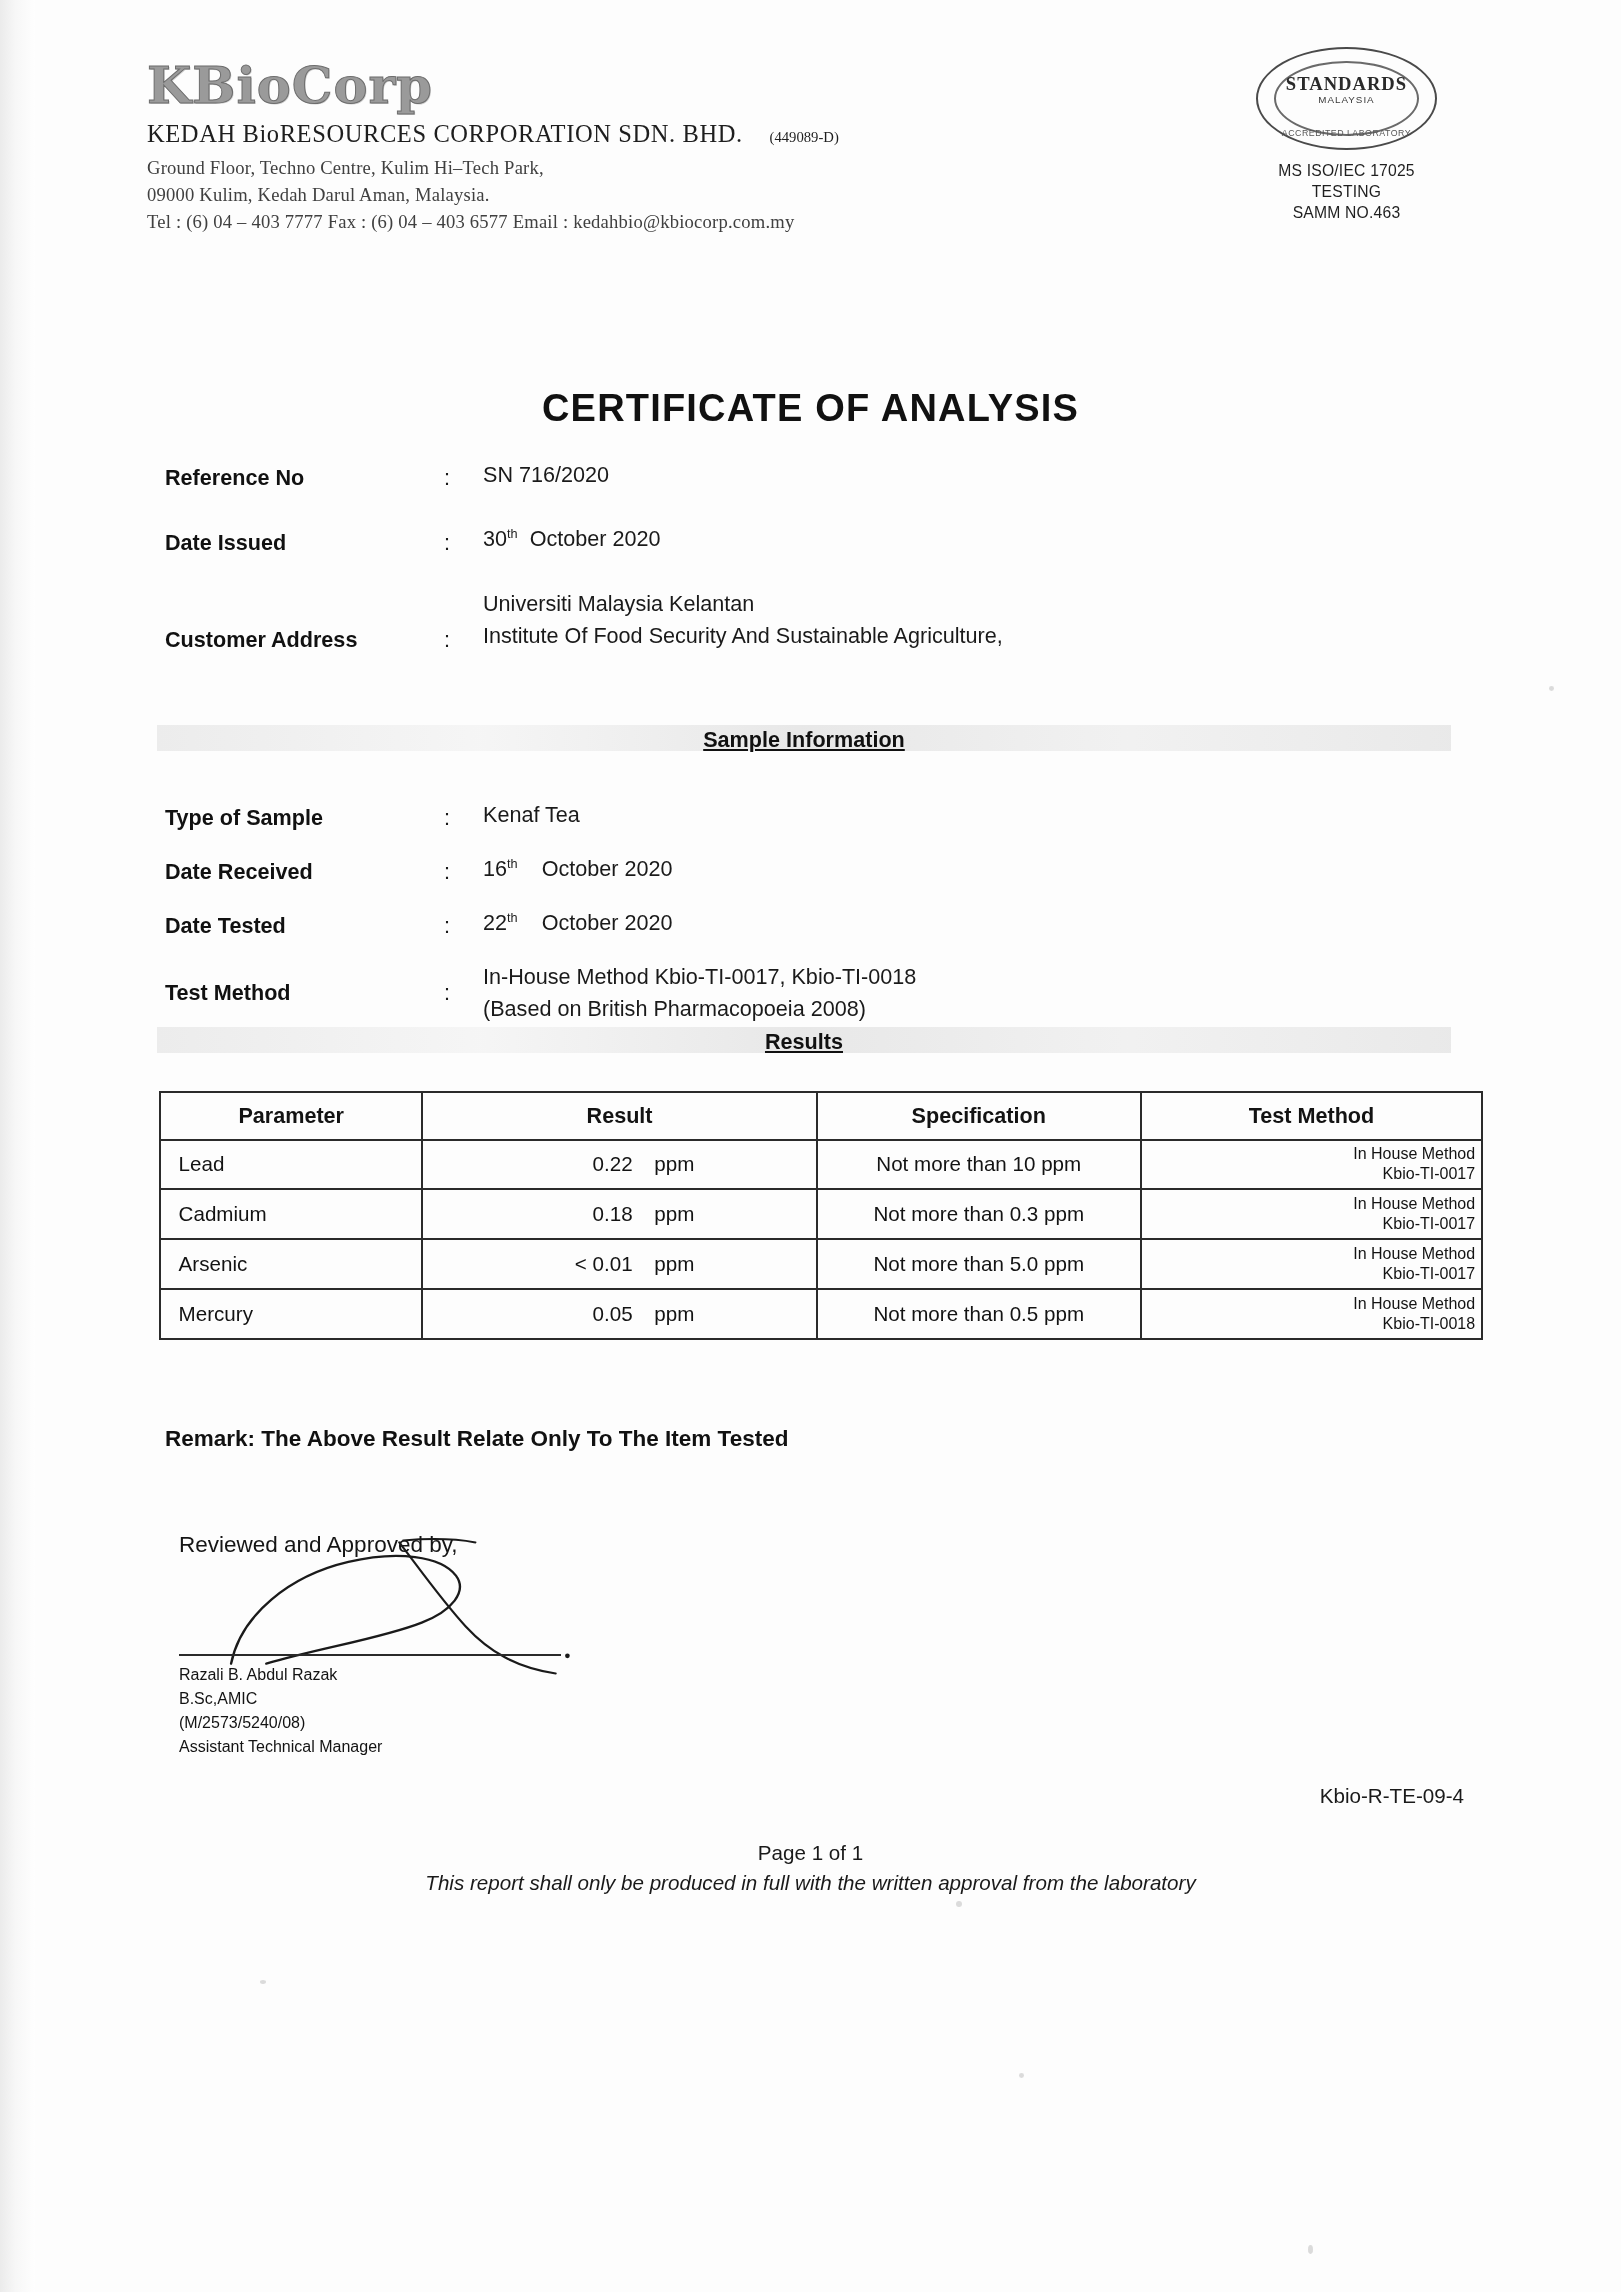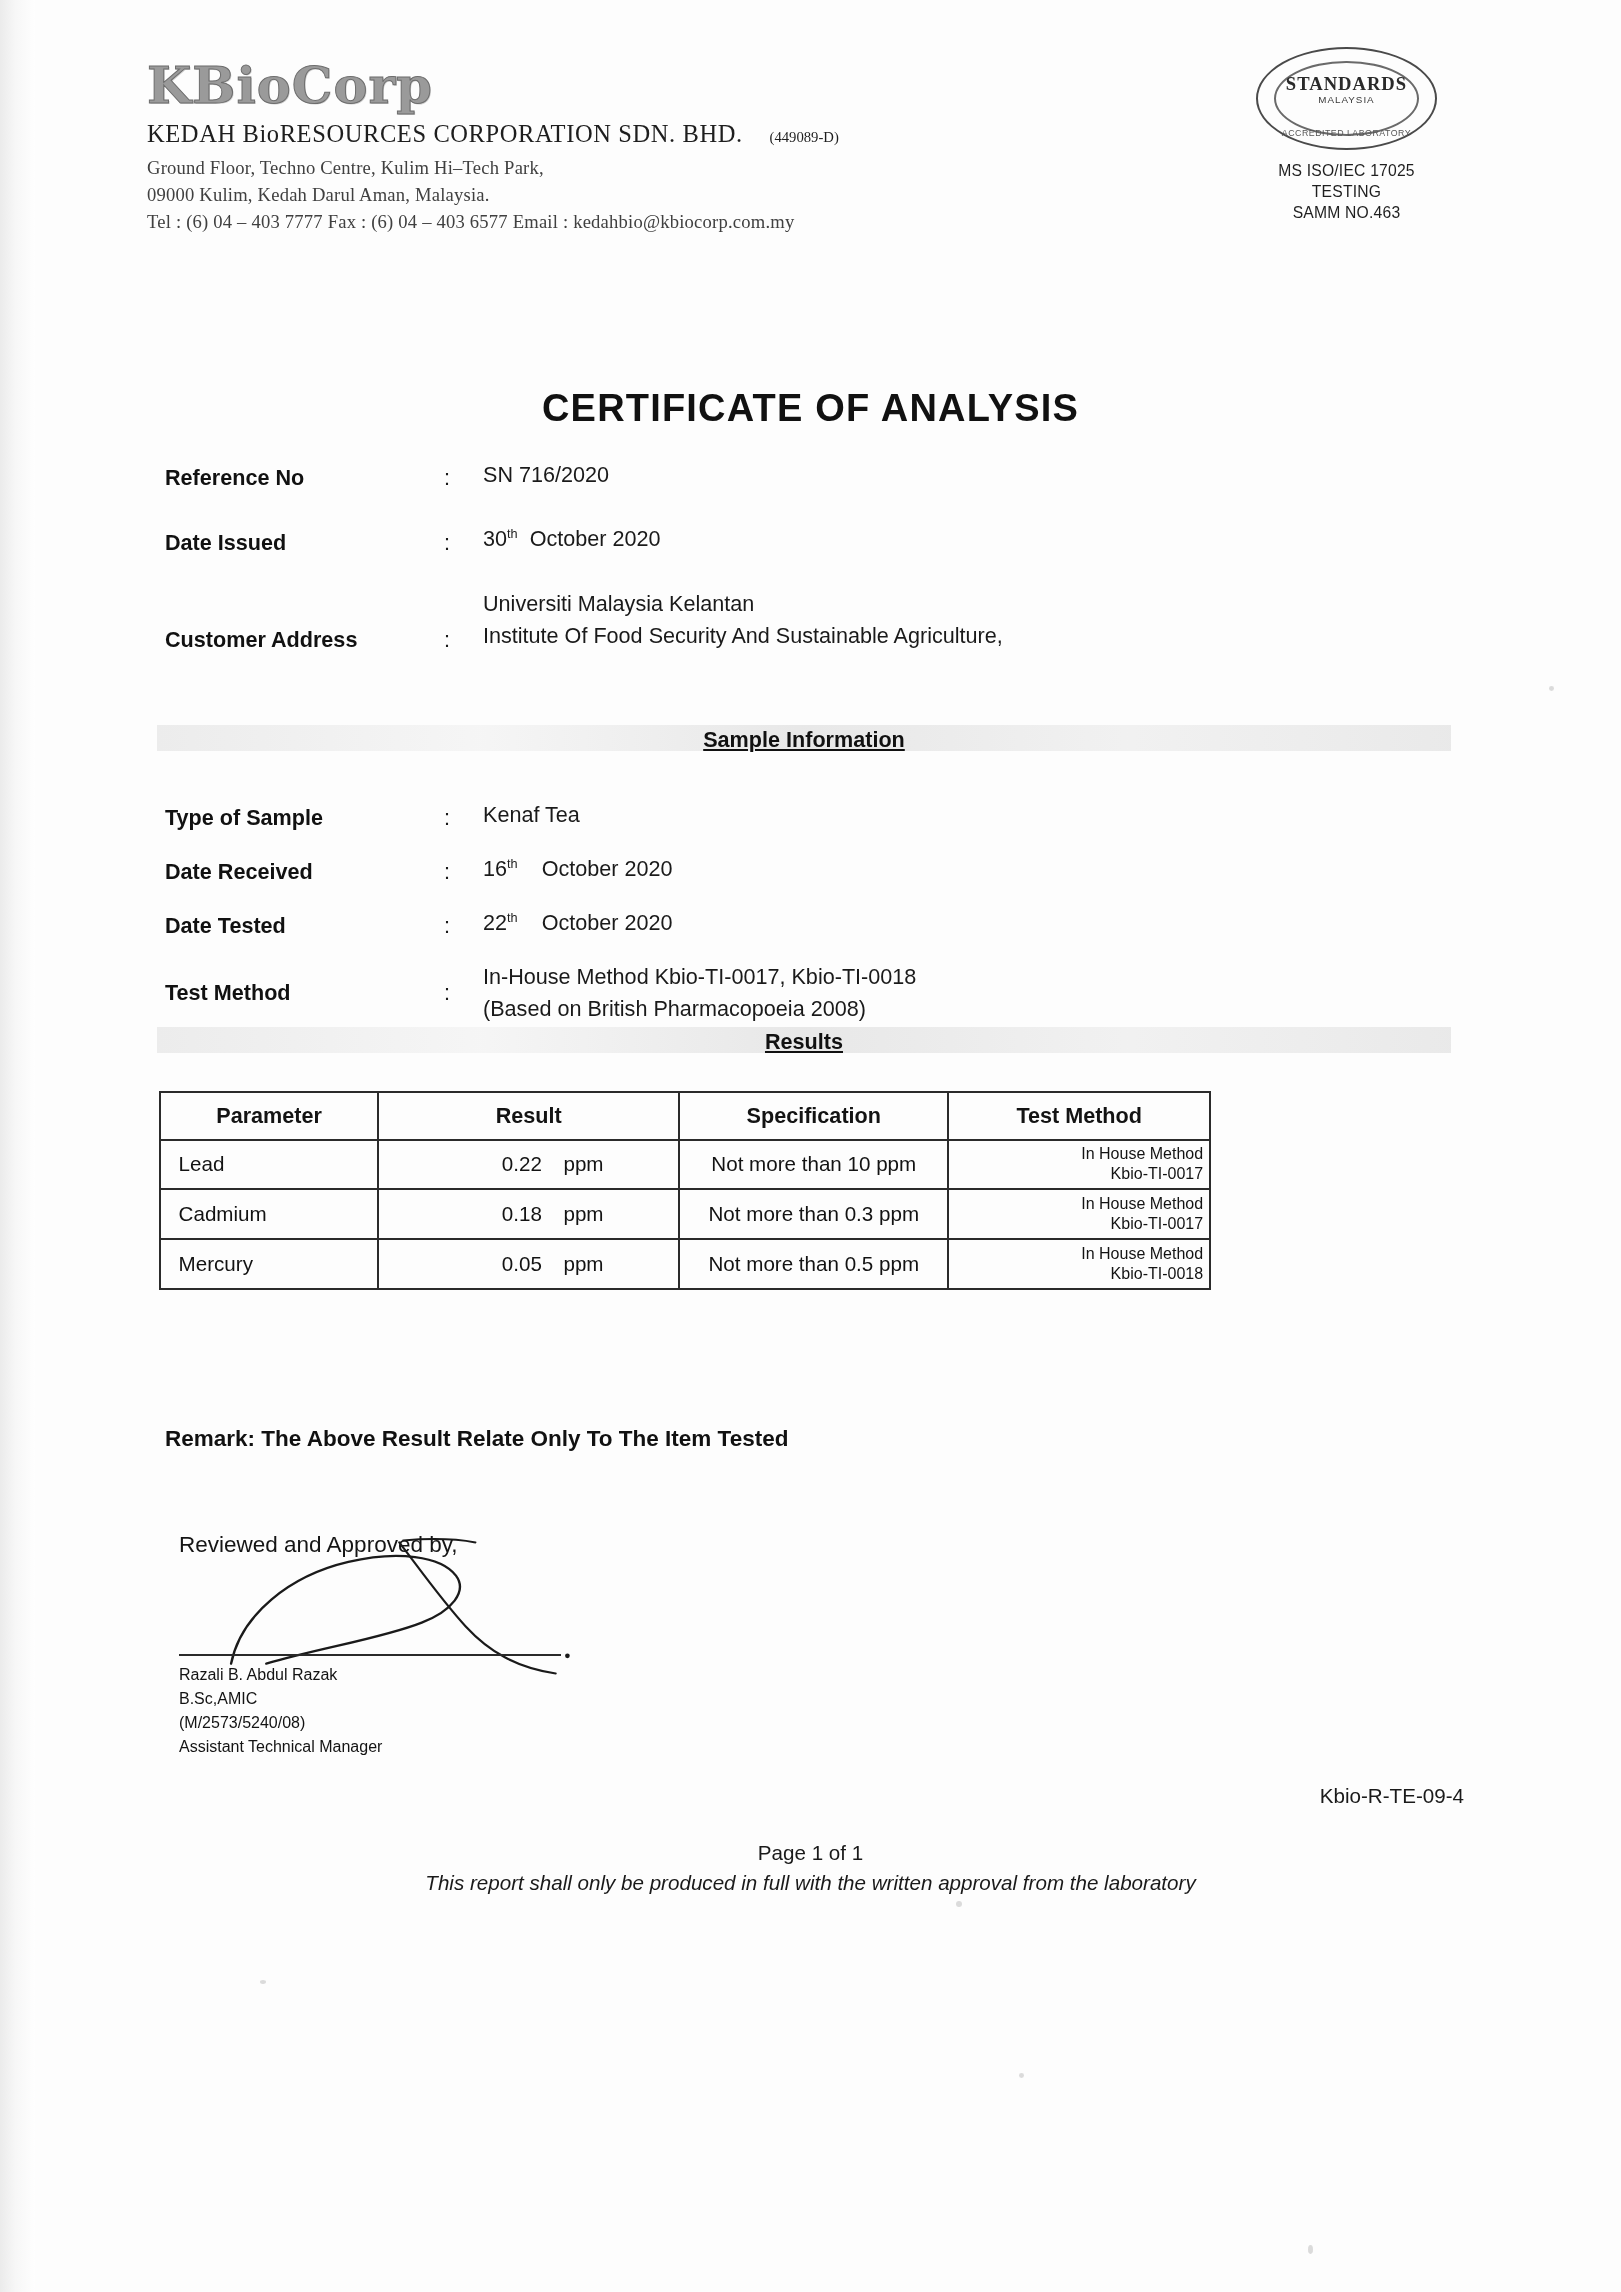--- a/index.html
+++ b/index.html
@@ -182,21 +182,21 @@
     top: 799px;
     left: 165px;
     width: 1274px;
   }
   .sample .meta-row { margin-bottom: 21.6px; }
   
   .results-table {
     position: absolute;
     top: 1091px;
     left: 159px;
-    width: 1052px;
+    width: 1324px;
     border-collapse: collapse;
     font-size: 20.6px;
   }
   .results-table th,
   .results-table td {
     border: 2px solid #2b2b2b;
     padding: 5.9px 9.8px;
     color: #131313;
   }
   .results-table th {
@@ -420,20 +420,31 @@
         <td class="result">
           <span class="val">0.18</span><span class="unit">ppm</span>
         </td>
         <td class="spec">Not more than 0.3 ppm</td>
         <td class="method">
           <div>In House Method</div>
           <div>Kbio-TI-0017</div>
         </td>
       </tr>
       <tr>
+        <td class="param">Arsenic</td>
+        <td class="result">
+          <span class="val">&lt; 0.01</span><span class="unit">ppm</span>
+        </td>
+        <td class="spec">Not more than 5.0 ppm</td>
+        <td class="method">
+          <div>In House Method</div>
+          <div>Kbio-TI-0017</div>
+        </td>
+      </tr>
+      <tr>
         <td class="param">Mercury</td>
         <td class="result">
           <span class="val">0.05</span><span class="unit">ppm</span>
         </td>
         <td class="spec">Not more than 0.5 ppm</td>
         <td class="method">
           <div>In House Method</div>
           <div>Kbio-TI-0018</div>
         </td>
       </tr>

